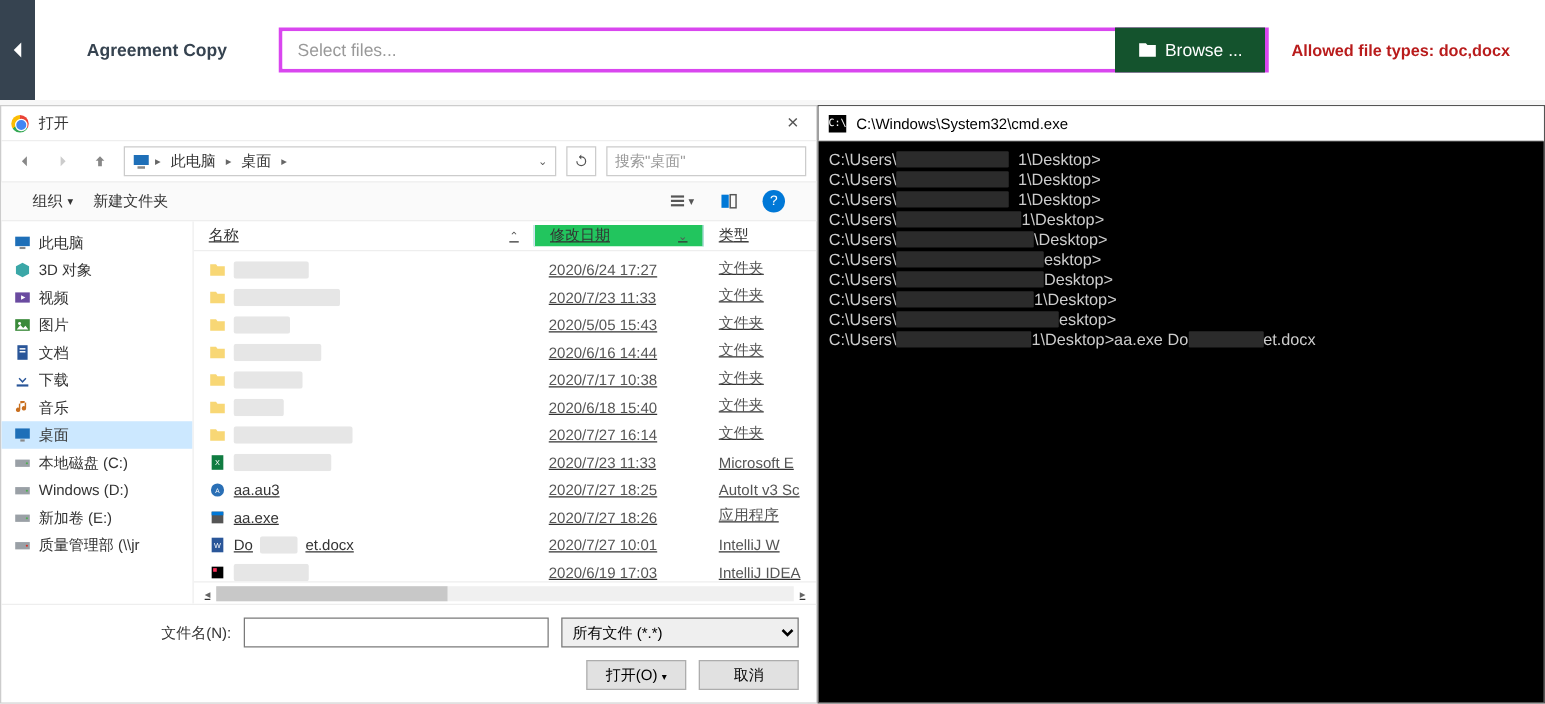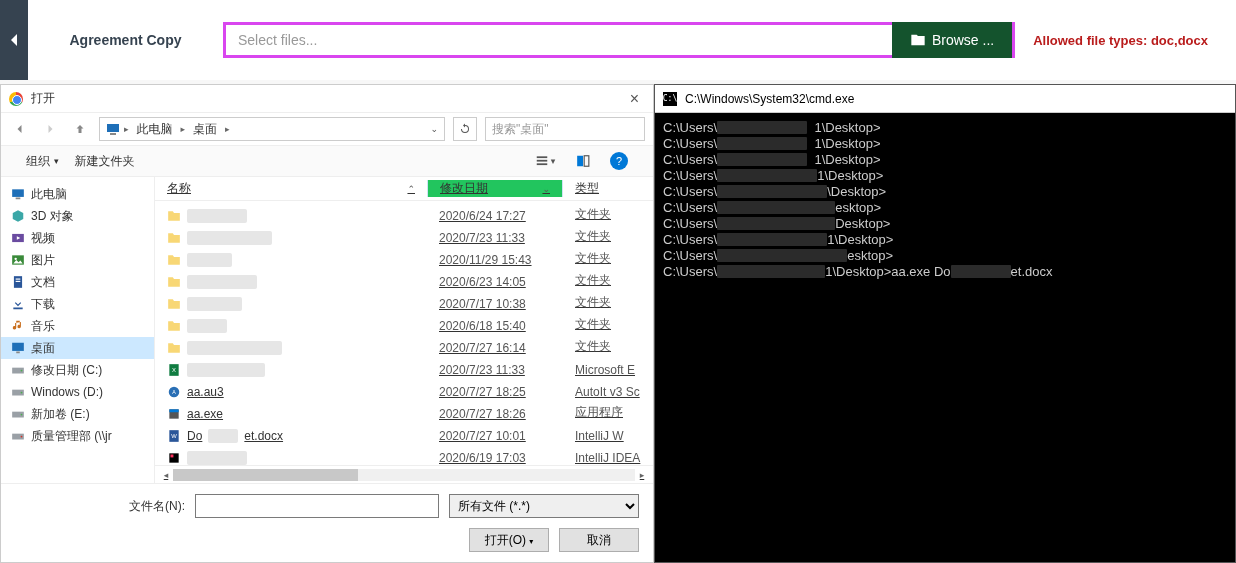--- a/index.html
+++ b/index.html
@@ -234,21 +234,21 @@
               <rect x="2" y="3" width="20" height="14" fill="#1e6fb8"></rect>
               <rect x="9" y="18" width="6" height="3" fill="#888"></rect>
             </svg>
             <span>桌面</span>
           </div>
           <div class="tree-item">
             <svg viewBox="0 0 24 24">
               <rect x="2" y="8" width="20" height="10" fill="#9aa0a6"></rect>
               <circle cx="18" cy="13" r="1.5" fill="#4caf50"></circle>
             </svg>
-            <span>修改日期 (C:)</span>
+            <span>本地磁盘 (C:)</span>
           </div>
           <div class="tree-item">
             <svg viewBox="0 0 24 24">
               <rect x="2" y="8" width="20" height="10" fill="#9aa0a6"></rect>
               <circle cx="18" cy="13" r="1.5" fill="#4caf50"></circle>
             </svg>
             <span>Windows (D:)</span>
           </div>
           <div class="tree-item">
             <svg viewBox="0 0 24 24">
@@ -298,31 +298,31 @@
               <div class="col col-date">2020/7/23 11:33</div>
               <div class="col col-type">文件夹</div>
             </div>
             <div class="fd-row">
               <div class="col col-name">
                 <svg class="folder-ico" viewBox="0 0 24 24">
                   <path d="M10 4H2v16h20V7H12z"></path>
                 </svg>
                 <span class="blur-box" style="width:45px"></span>
               </div>
-              <div class="col col-date">2020/11/29 15:43</div>
+              <div class="col col-date">2020/5/05 15:43</div>
               <div class="col col-type">文件夹</div>
             </div>
             <div class="fd-row">
               <div class="col col-name">
                 <svg class="folder-ico" viewBox="0 0 24 24">
                   <path d="M10 4H2v16h20V7H12z"></path>
                 </svg>
                 <span class="blur-box" style="width:70px"></span>
               </div>
-              <div class="col col-date">2020/6/23 14:05</div>
+              <div class="col col-date">2020/6/16 14:44</div>
               <div class="col col-type">文件夹</div>
             </div>
             <div class="fd-row">
               <div class="col col-name">
                 <svg class="folder-ico" viewBox="0 0 24 24">
                   <path d="M10 4H2v16h20V7H12z"></path>
                 </svg>
                 <span class="blur-box" style="width:55px"></span>
               </div>
               <div class="col col-date">2020/7/17 10:38</div>

